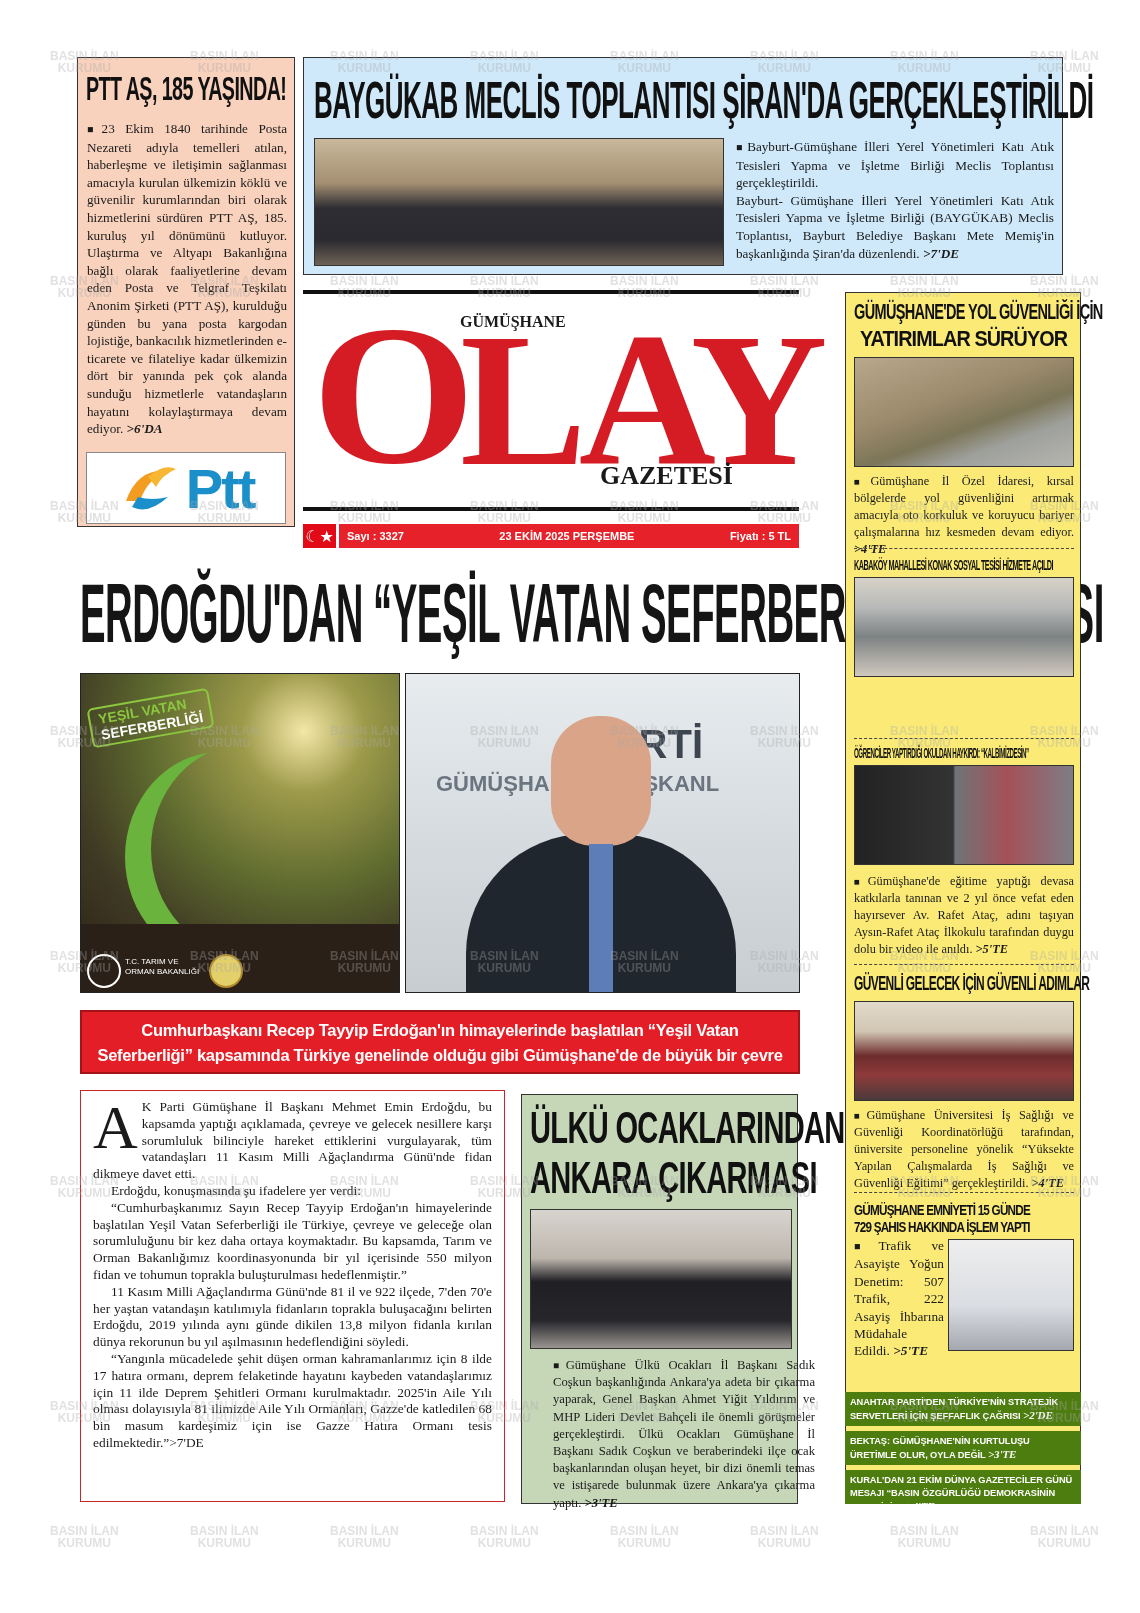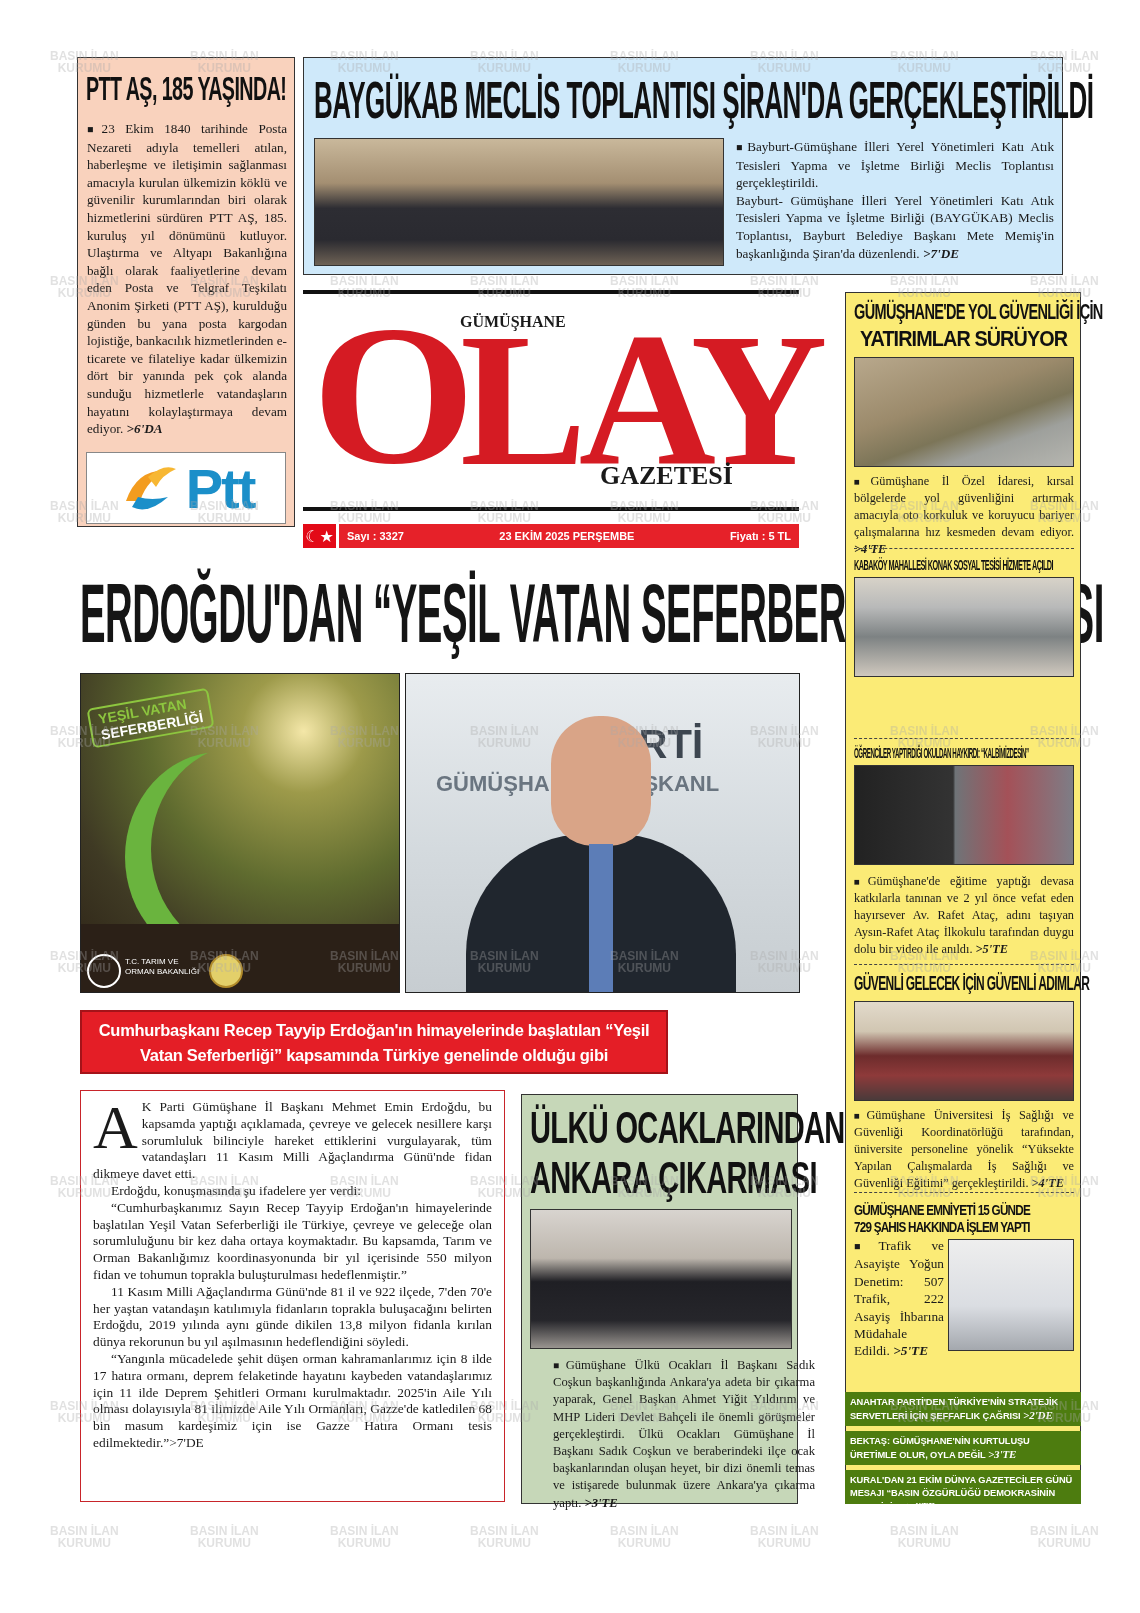--- a/index.html
+++ b/index.html
@@ -52,21 +52,21 @@
 
   #img-man { left: 405px; top: 673px; width: 395px; height: 320px; border: 1px solid #222; background: linear-gradient(180deg,#e8ecef 0%, #d4dade 55%, #c7cdd1 100%); overflow: hidden; }
   #man-sign { left: 30px; top: 50px; width: 380px; font-family: "Liberation Sans", sans-serif; font-weight: bold; color: #6a7580; line-height: 40px; }
   #man-sign .s1 { font-size: 40px; margin-left: 150px; color: #3d4650; }
   #man-sign .s2 { font-size: 22px; }
   #man-body { left: 60px; top: 160px; width: 270px; height: 170px; background: #20262e; border-radius: 120px 120px 0 0; }
   #man-head { left: 145px; top: 42px; width: 100px; height: 130px; background: #d9a487; border-radius: 48px 48px 42px 42px; }
   #man-tie { left: 183px; top: 170px; width: 24px; height: 150px; background: #5c7db7; }
 
   
-  #red-banner { left: 80px; top: 1010px; width: 588px; height: 64px; background: #e41e26; border: 2px solid #a41319; padding: 6px 12px; color: #fff; font-family: "Liberation Sans", sans-serif; font-weight: bold; font-size: 16.5px; line-height: 25px; letter-spacing: -0.3px; text-align: center; }
+  #red-banner { left: 80px; top: 1010px; width: 720px; height: 64px; background: #e41e26; border: 2px solid #a41319; padding: 6px 12px; color: #fff; font-family: "Liberation Sans", sans-serif; font-weight: bold; font-size: 16.5px; line-height: 25px; letter-spacing: -0.3px; text-align: center; }
 
   
   #article { left: 80px; top: 1090px; width: 425px; height: 412px; border: 1px solid #c8242a; padding: 8px 12px 6px 12px; }
   #article-text { font-size: 13.4px; line-height: 16.8px; }
   #drop-cap { float: left; font-size: 62px; line-height: 52px; margin: 2px 4px 0 0; font-family: "Liberation Serif", serif; }
   #article-text p { text-indent: 18px; }
   #article-text p.first { text-indent: 0; }
 
   
   #ulku-box { left: 521px; top: 1094px; width: 277px; height: 410px; background: #c6d7b8; border: 1px solid #333; }

